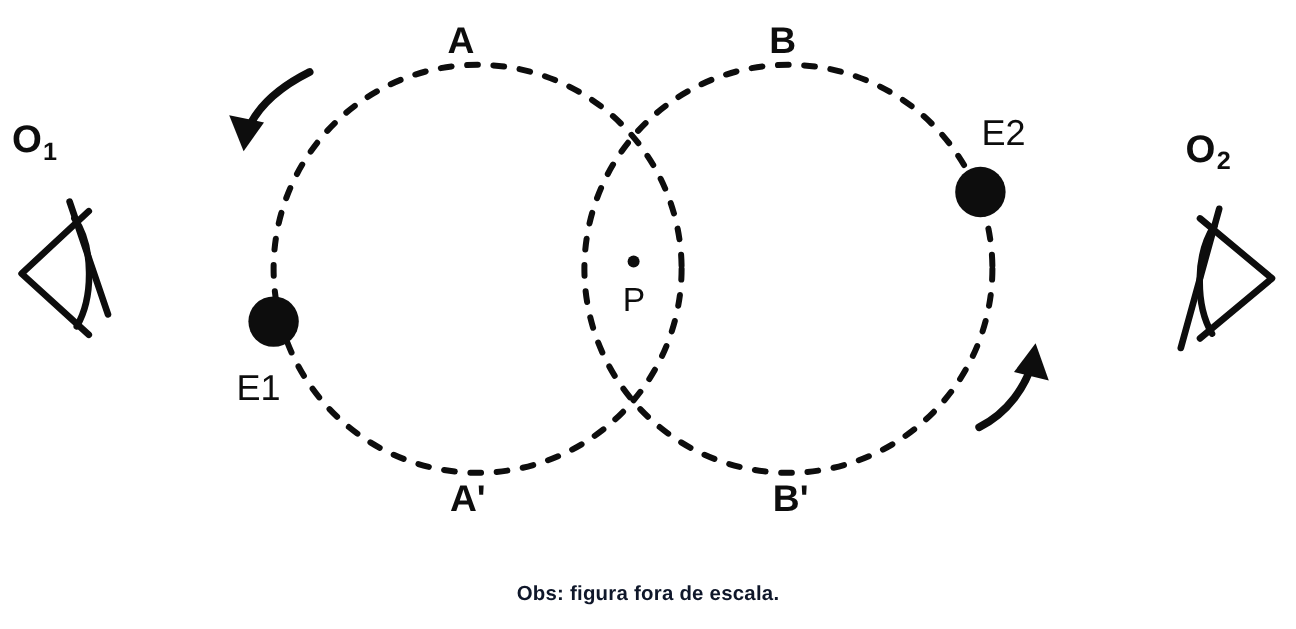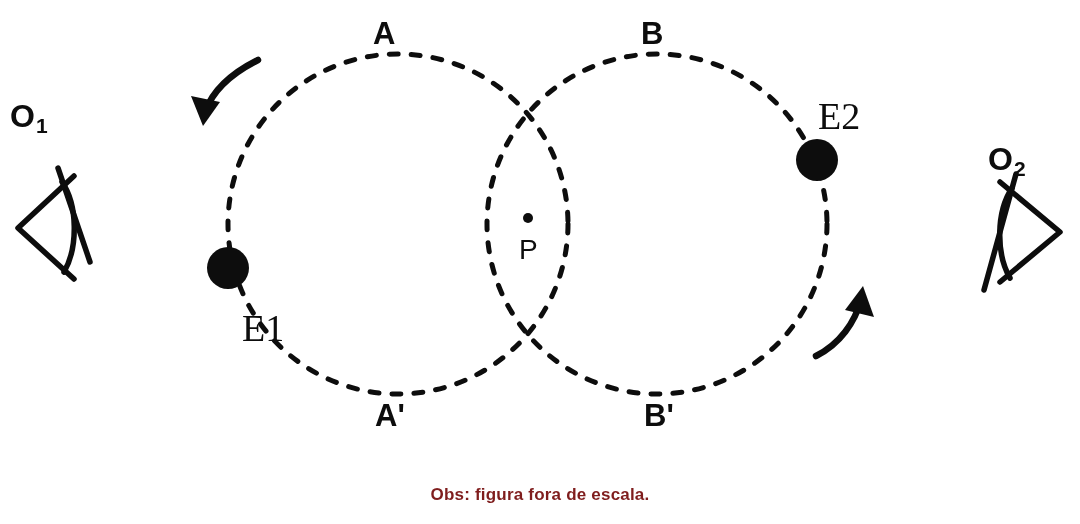--- a/index.html
+++ b/index.html
@@ -63,23 +63,23 @@
     user-select: none;
   }
   .lbl-bold {
     font-weight: bold;
   }
   .lbl-point {
     font-size: 31px;
     font-weight: bold;
   }
   .lbl-body {
-    font-size: 38px;
+    font-size: 30px;
     font-weight: normal;
-    font-family: Liberation Serif, serif;
+    font-family: Liberation Sans, sans-serif;
   }
   .lbl-observer {
     font-size: 32px;
     font-weight: bold;
   }
   .lbl-observer sub {
     font-size: 21px;
     font-weight: bold;
     vertical-align: baseline;
     position: relative;
@@ -91,21 +91,21 @@
     font-weight: normal;
   }
   .caption {
     position: absolute;
     left: 0;
     right: 0;
     top: 485px;
     text-align: center;
     font-size: 17px;
     font-weight: bold;
-    color: #7f1d1d;
+    color: #0f172a;
     letter-spacing: 0.2px;
   }
 </style>
 </head>
 <body>
 
 <div id="figure-root" style="background: rgb(255, 255, 255);">
 
   <svg id="figure-svg" viewBox="0 0 1080 524" xmlns="http://www.w3.org/2000/svg">
 
@@ -143,29 +143,29 @@
   </svg>
 
   <div class="lbl lbl-bold lbl-point" style="left:373px; top:18px;">A</div>
 
   <div class="lbl lbl-bold lbl-point" style="left:375px; top:400px;">A'</div>
 
   <div class="lbl lbl-bold lbl-point" style="left:641px; top:18px;">B</div>
 
   <div class="lbl lbl-bold lbl-point" style="left:644px; top:400px;">B'</div>
 
-  <div class="lbl lbl-body" style="left:197px; top:309px;margin-left:45px;">E1</div>
+  <div class="lbl lbl-body" style="left:197px; top:309px;">E1</div>
 
   <div class="lbl lbl-body" style="left:818px; top:97px;">E2</div>
 
   <div class="lbl lbl-p" style="left:519px; top:236px;">P</div>
 
   <div class="lbl lbl-observer" style="left:10px; top:100px;">
     <span>O</span><sub>1</sub>
   </div>
 
-  <div class="lbl lbl-observer" style="left:988px; top:108px;margin-top:35px;">
+  <div class="lbl lbl-observer" style="left:988px; top:108px;">
     <span>O</span><sub>2</sub>
   </div>
 
   <div class="caption">Obs: figura fora de escala.</div>
 
 </div>
 
 </body></html>

